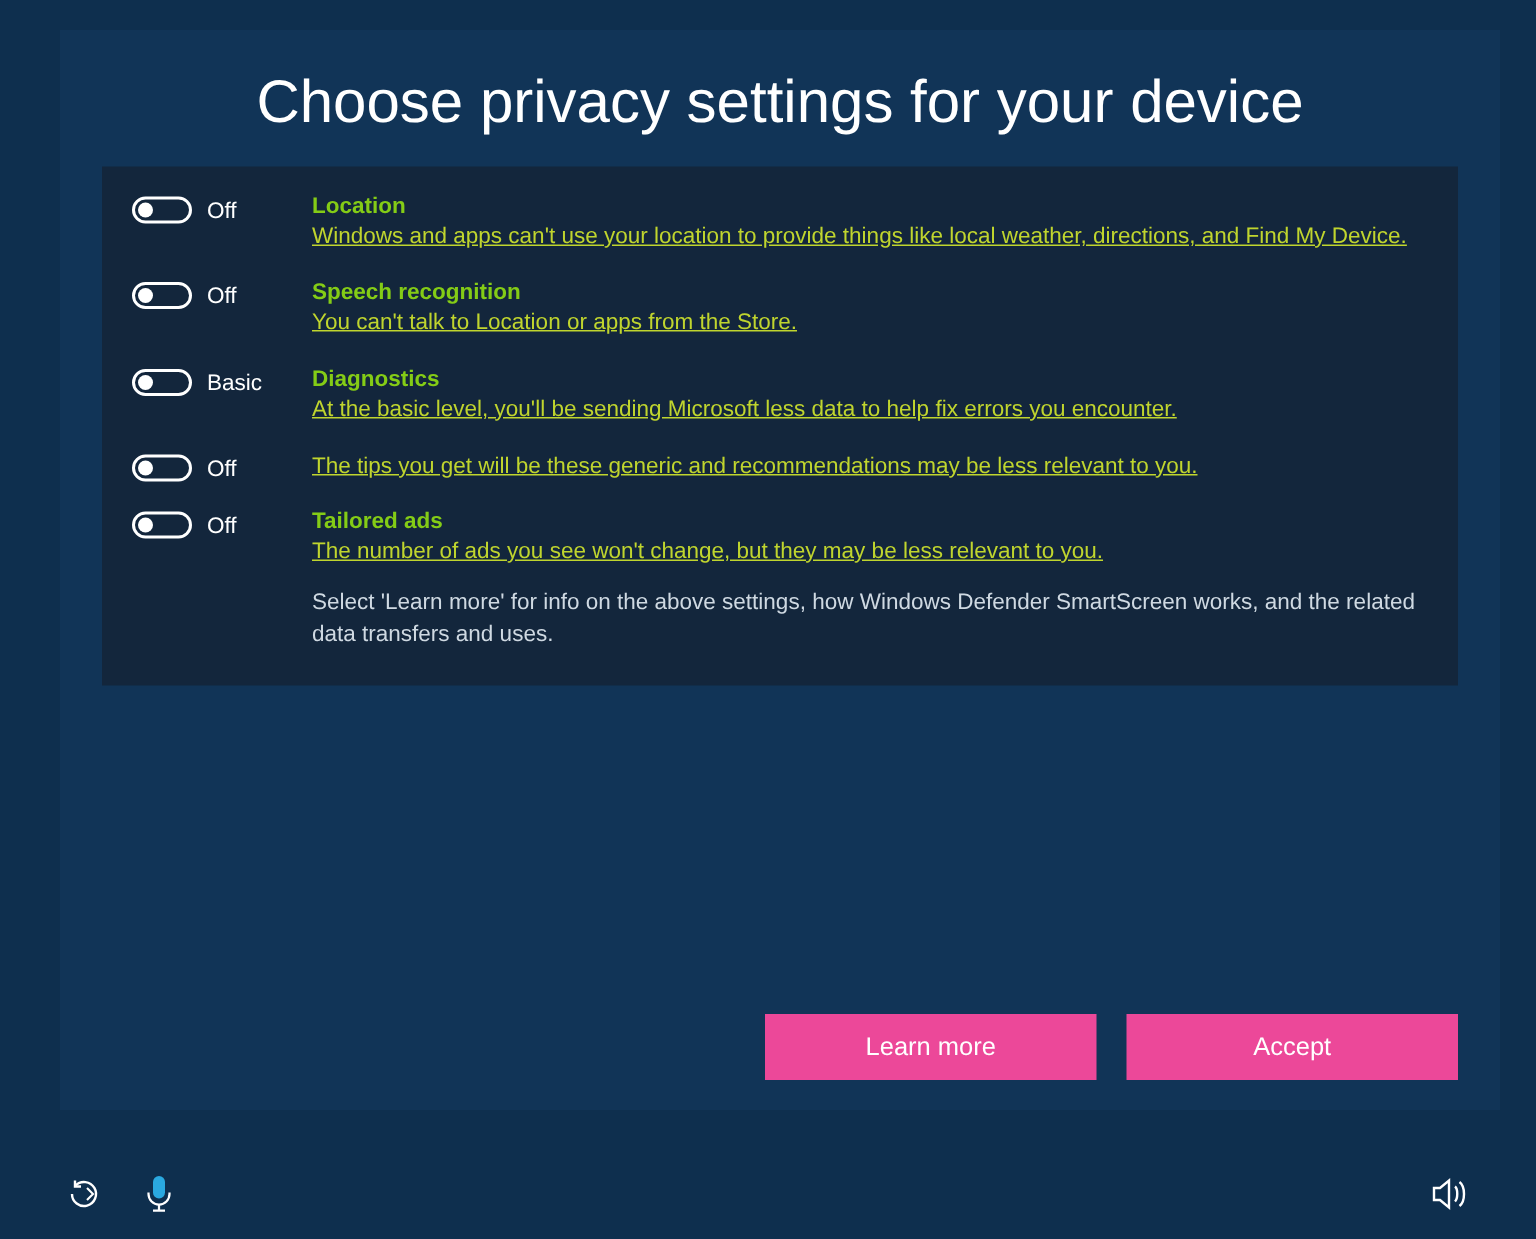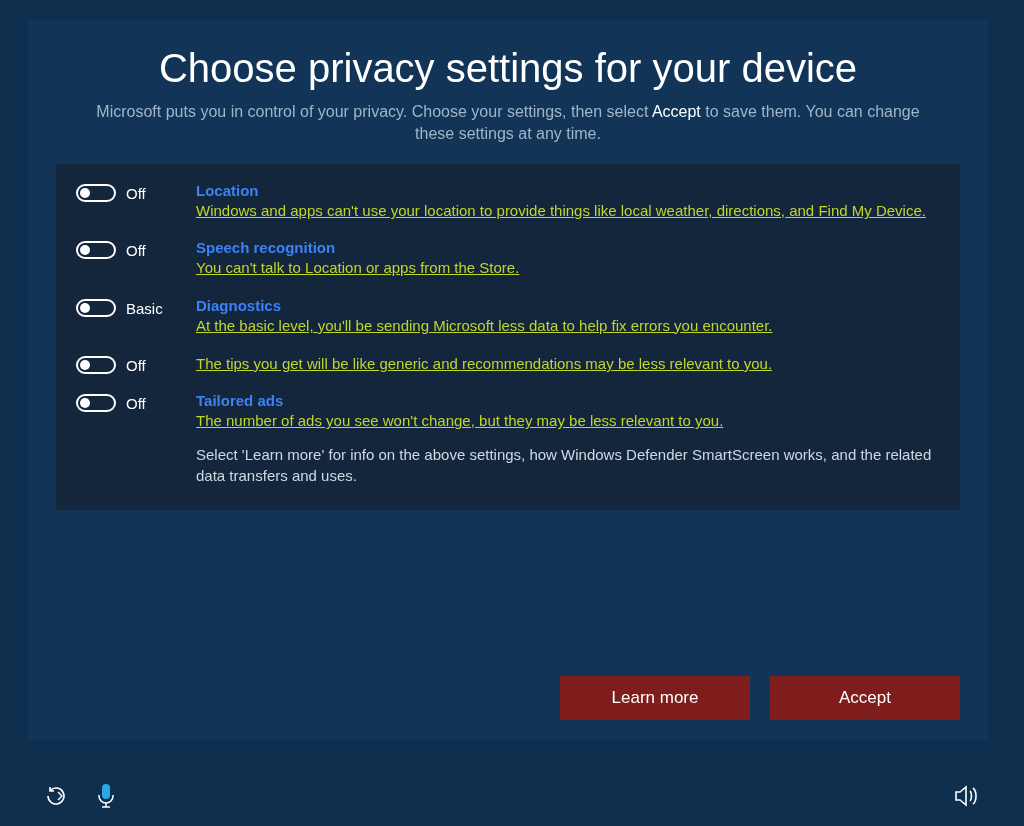--- a/index.html
+++ b/index.html
@@ -5,21 +5,21 @@
   * { box-sizing: border-box; margin: 0; padding: 0; }
   html, body { width: 1024px; height: 826px; overflow: hidden; }
   body {
     background: #0e2f4e;
     font-family: "Segoe UI", Arial, sans-serif;
     color: #ffffff;
     position: relative;
   }
   .panel {
     position: absolute;
-    left: 28px;
+    left: 40px;
     top: 20px;
     width: 960px;
     height: 720px;
     background: #113457;
     padding: 20px 0 0 0;
   }
   .title {
     text-align: center;
     font-size: 40px;
     font-weight: 300;
@@ -72,21 +72,21 @@
     transform: translateY(-50%);
   }
   .toggle-label {
     font-size: 15px;
     color: #ffffff;
   }
   .text-col { flex: 1; }
   .setting-title {
     font-size: 15px;
     font-weight: 600;
-    color: #3b82f6;
+    color: #84cc16;
     margin-bottom: 2px;
   }
   .setting-desc {
     font-size: 15px;
     color: #c0d52e;
     line-height: 1.35;
     text-decoration: underline;
   }
   .footnote {
     font-size: 15px;
@@ -96,23 +96,23 @@
     line-height: 1.35;
   }
   .button-row {
     position: absolute;
     right: 28px;
     bottom: 20px;
     display: flex;
     gap: 20px;
   }
   .btn {
-    width: 190px;
+    width: 221px;
     height: 44px;
-    background: #7f1d1d;
+    background: #ec4899;
     color: #ffffff;
     font-size: 17px;
     display: flex;
     align-items: center;
     justify-content: center;
     cursor: pointer;
     border: none;
   }
   .footer {
     position: absolute;
@@ -127,23 +127,20 @@
   .footer-left { display: flex; gap: 28px; align-items: center; }
   .footer-right { margin-left: auto; }
   .icon-btn { cursor: pointer; color: #ffffff; display:flex; align-items:center; justify-content:center; }
   svg { display: block; }
 </style>
 </head>
 <body>
 
 <div class="panel">
   <h1 class="title">Choose privacy settings for your device</h1>
-  <p class="subtitle">
-    <span>Microsoft puts you in control of your privacy.  Choose your settings, then select </span><span class="accent">Accept</span><span> to save them. You can change these settings at any time.</span>
-  </p>
 
   <div class="settings-box">
 
     <div class="setting-row">
       <div class="toggle-col">
         <div class="toggle">
             <div class="toggle-knob"></div>
           </div>
         <span class="toggle-label">Off</span>
       </div>
@@ -180,21 +177,21 @@
     </div>
 
     <div class="setting-row">
       <div class="toggle-col">
         <div class="toggle">
             <div class="toggle-knob"></div>
           </div>
         <span class="toggle-label">Off</span>
       </div>
       <div class="text-col">
-        <div class="setting-desc">The tips you get will be like generic and recommendations may be less relevant to you.</div>
+        <div class="setting-desc">The tips you get will be these generic and recommendations may be less relevant to you.</div>
       </div>
     </div>
 
     <div class="setting-row" style="margin-bottom:4px;">
       <div class="toggle-col">
         <div class="toggle">
             <div class="toggle-knob"></div>
           </div>
         <span class="toggle-label">Off</span>
       </div>

